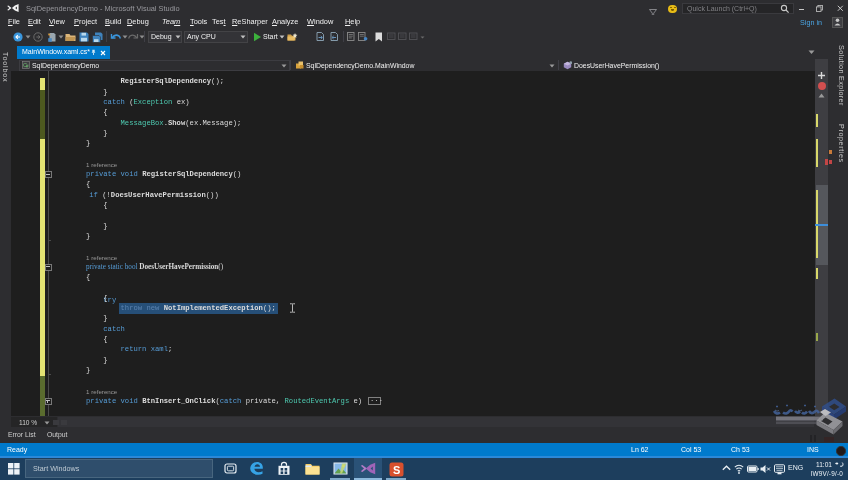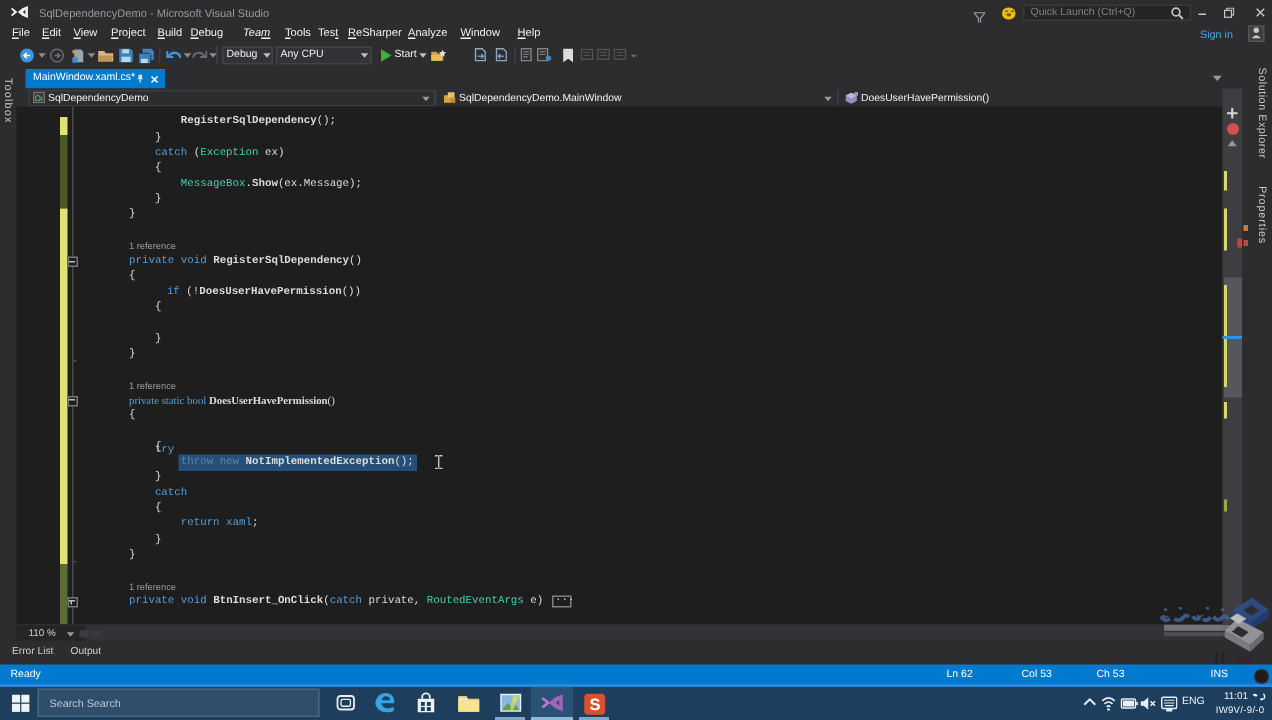--- a/index.html
+++ b/index.html
@@ -279,21 +279,21 @@
 <div class="mono abs" style="left:86px;top:76.4px;">        <span class="me">RegisterSqlDependency</span><span class="pl">();</span></div>
 <div class="mono abs" style="left:86px;top:86.7px;"><span class="pl">    }</span></div>
 <div class="mono abs" style="left:86px;top:97px;">    <span class="kw">catch</span><span class="pl"> (</span><span class="ty">Exception</span><span class="pl"> ex)</span></div>
 <div class="mono abs" style="left:86px;top:107.3px;"><span class="pl">    {</span></div>
 <div class="mono abs" style="left:86px;top:117.6px;">        <span class="ty">MessageBox</span><span class="pl">.</span><span class="me">Show</span><span class="pl">(ex.Message);</span></div>
 <div class="mono abs" style="left:86px;top:127.9px;"><span class="pl">    }</span></div>
 <div class="mono abs" style="left:86px;top:138.2px;"><span class="pl">}</span></div>
 <div class="lens abs" style="left:86px;top:161px;">1 reference</div>
 <div class="mono abs" style="left:86px;top:169.1px;"><span class="kw">private</span><span class="pl"> </span><span class="kw">void</span><span class="pl"> </span><span class="me">RegisterSqlDependency</span><span class="pl">()</span></div>
 <div class="mono abs" style="left:86px;top:179.4px;"><span class="pl">{</span></div>
-<div class="mono abs" style="left:94px;top:189.7px;text-align:center;">    <span class="kw">if</span><span class="pl"> (!</span><span class="me">DoesUserHavePermission</span><span class="pl">())</span></div>
+<div class="mono abs" style="left:72px;top:189.7px;text-align:center;">    <span class="kw">if</span><span class="pl"> (!</span><span class="me">DoesUserHavePermission</span><span class="pl">())</span></div>
 <div class="mono abs" style="left:86px;top:200px;"><span class="pl">    {</span></div>
 <div class="mono abs" style="left:86px;top:220.6px;"><span class="pl">    }</span></div>
 <div class="mono abs" style="left:86px;top:230.9px;"><span class="pl">}</span></div>
 <div class="lens abs" style="left:86px;top:253.7px;">1 reference</div>
 <div class="mono abs" style="left:86px;top:261.8px;font-family:Liberation Serif, serif;"><span class="kw">private</span><span class="pl"> </span><span class="kw">static</span><span class="pl"> </span><span class="kw">bool</span><span class="pl"> </span><span class="me">DoesUserHavePermission</span><span class="pl">()</span></div>
 <div class="mono abs" style="left:86px;top:272.1px;"><span class="pl">{</span></div>
 <div class="mono abs" style="left:86px;top:282.4px;margin-top:13px;">    <span class="kw">try</span></div>
 <div class="mono abs" style="left:86px;top:292.7px;"><span class="pl">    {</span></div>
 <div class="mono abs" style="left:86px;top:303px;">        <span style="color:#5b83b0;">throw</span><span class="pl"> </span><span style="color:#5b83b0;">new</span><span class="pl"> </span><span class="me">NotImplementedException</span><span class="pl">();</span></div>
 <div class="mono abs" style="left:86px;top:313.3px;"><span class="pl">    }</span></div>
@@ -379,21 +379,21 @@
 <div id="taskbar">
 
 <svg class="abs" style="left:8px;top:463px;" width="12" height="12">
       <rect x="0" y="0" width="5.4" height="5.4" fill="#eef3f7"></rect>
       <rect x="6.2" y="0" width="5.4" height="5.4" fill="#eef3f7"></rect>
       <rect x="0" y="6.2" width="5.4" height="5.4" fill="#eef3f7"></rect>
       <rect x="6.2" y="6.2" width="5.4" height="5.4" fill="#eef3f7"></rect>
     </svg>
 
 <div class="abs" style="left:25px;top:459px;width:188px;height:19px;background:#2f4e6c;border:1px solid #48667f;box-sizing:border-box;"></div>
-<div class="abs" style="left:33px;top:464px;font-size:7.2px;color:#bfcad3;">Search Search</div>
+<div class="abs" style="left:33px;top:464px;font-size:7.2px;color:#bfcad3;">Start Windows</div>
 
 <svg class="abs" style="left:224px;top:463px;" width="13" height="11">
       <rect x="1" y="1" width="11" height="9" rx="2" fill="none" stroke="#e8eef3" stroke-width="1.2"></rect>
       <rect x="3.4" y="3.2" width="6.2" height="4.6" rx="1" fill="none" stroke="#e8eef3" stroke-width="0.9"></rect>
     </svg>
 
 <svg class="abs" style="left:249px;top:461px;" width="15" height="15">
       <path d="M1.2 7.8 C1.5 3.5 4.8 1 8 1 c3.4 0 5.8 2.3 5.8 5.2 v1.6 H5.4 c0.2 2.2 2 3.4 4.2 3.4 1.6 0 2.9-0.4 3.9-1v2.6 c-1.2 0.7-2.7 1-4.3 1 C5 13.8 1.6 11.6 1.2 7.8 Z M5.5 5.8 h5.5 c0-1.5-1.1-2.6-2.7-2.6 -1.4 0-2.5 1-2.8 2.6 Z" fill="#36a3e6"></path>
     </svg>
 

